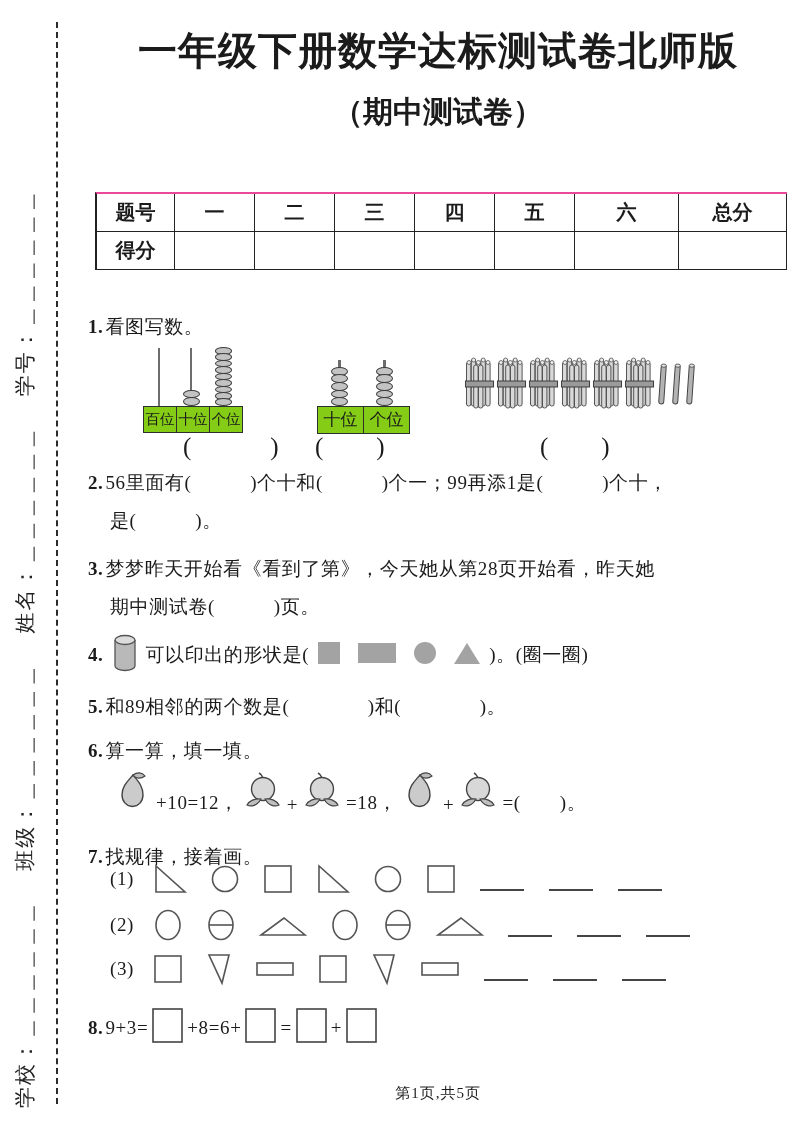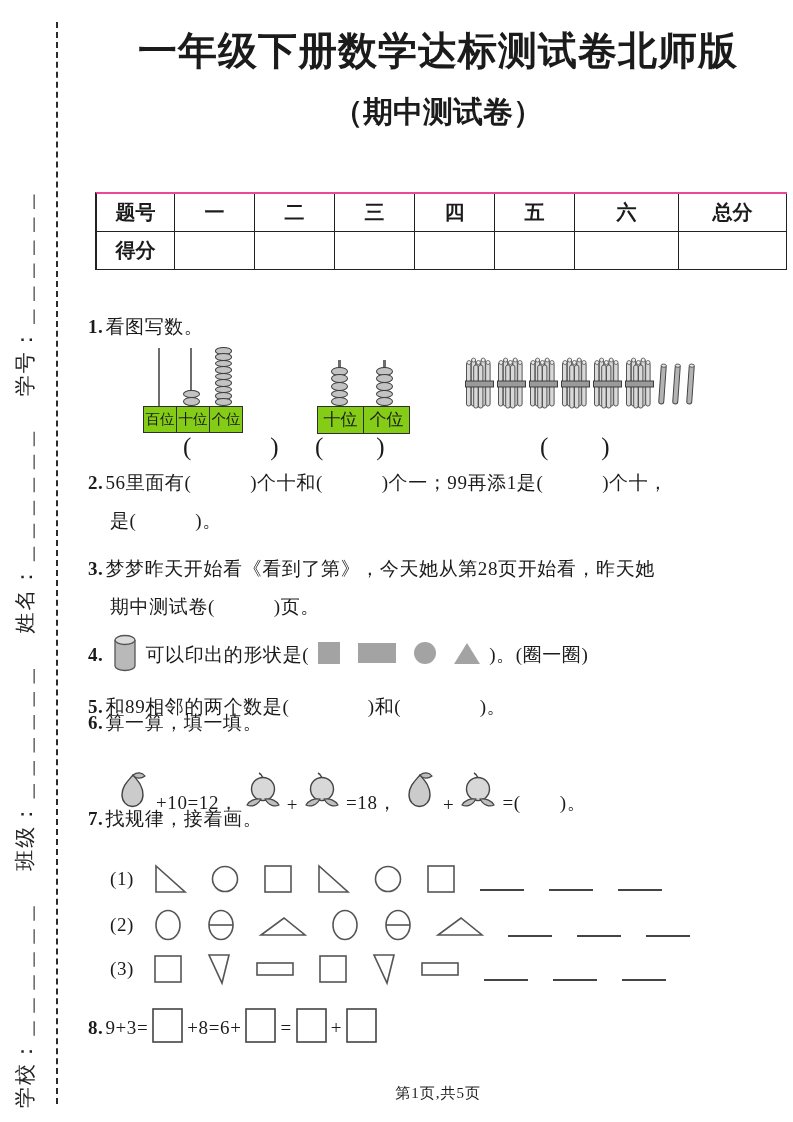--- a/index.html
+++ b/index.html
@@ -331,21 +331,21 @@
             <polygon points="15,3 28,24 2,24" fill="#a3a3a3"></polygon>
           </svg>
         </span></span>
     <span>)。(圈一圈)</span>
   </div>
 
   <div class="abs row" style="top:694px;">
     <span class="qnum">5.</span><span>和89相邻的两个数是(　　　　)和(　　　　)。</span>
   </div>
 
-  <div class="abs row" style="top:710px;">
+  <div class="abs row" style="top:738px;">
     <span class="qnum">6.</span><span>算一算，填一填。</span>
   </div>
   <div class="abs row flexrow eqrow indent" style="top:770px;height:46px;align-items:flex-end;">
     <span><span class="shp">
           <svg width="36" height="42" viewBox="0 0 36 42">
             <path d="M18,6 C23,12 28,17 28,26 a10.5,11.5 0 1 1 -21,0 C7,17 13,12 18,6 Z" fill="#cbcbcb" stroke="#444" stroke-width="1.4"></path>
             <path d="M18,6 C22,3 27,3 30,7 C26,10 21,10 18,6 Z" fill="#bdbdbd" stroke="#444" stroke-width="1.2"></path>
           </svg>
         </span></span>
       <span>+10=12，</span>
@@ -378,21 +378,21 @@
           <svg width="38" height="40" viewBox="0 0 38 40">
             <path d="M19,7 C18,4 17,3 15,2" fill="none" stroke="#444" stroke-width="1.5"></path>
             <circle cx="19" cy="18" r="11.5" fill="#d8d8d8" stroke="#444" stroke-width="1.4"></circle>
             <path d="M17,28 C13,35 7,36 3,34 C5,30 11,27 17,28 Z" fill="#bfbfbf" stroke="#444" stroke-width="1.2"></path>
             <path d="M21,28 C25,35 31,36 35,34 C33,30 27,27 21,28 Z" fill="#bfbfbf" stroke="#444" stroke-width="1.2"></path>
           </svg>
         </span></span>
       <span>=(　　)。</span>
   </div>
 
-  <div class="abs row" style="top:806px;">
+  <div class="abs row" style="top:844px;">
     <span class="qnum">7.</span><span>找规律，接着画。</span>
   </div>
   <div class="abs row flexrow indent" style="top:858px;height:42px;">
     <span>(1)</span>
     <span class="shape-row">
         <span class="shp">
           <svg width="36" height="32" viewBox="0 0 36 32">
             <polygon points="4,3 4,29 33,29" fill="none" stroke="#555" stroke-width="1.6"></polygon>
           </svg>
         </span>

